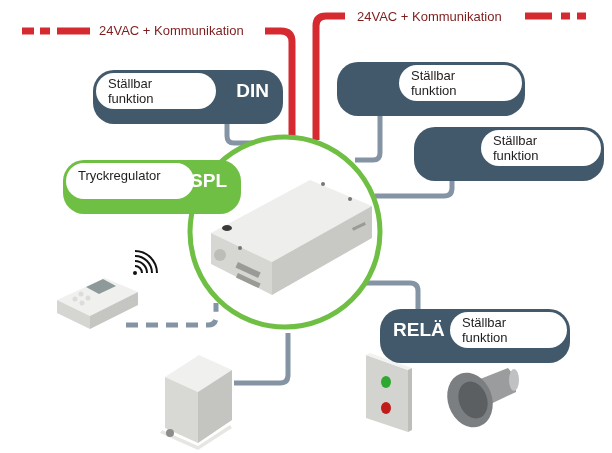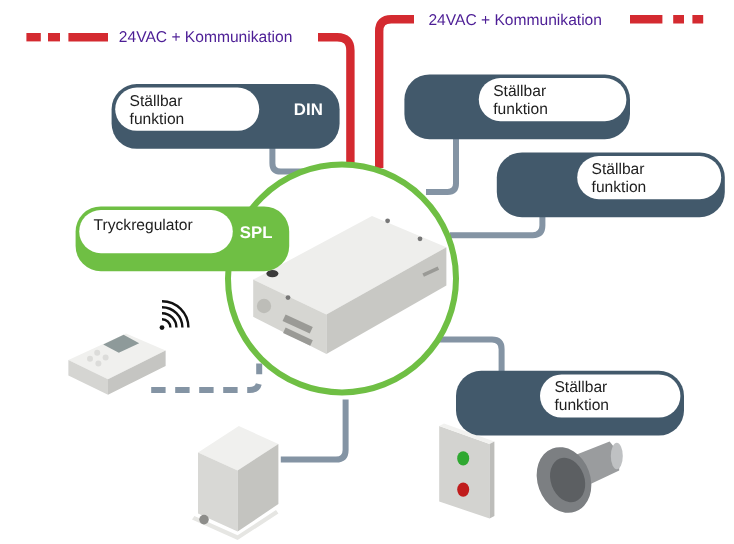--- a/index.html
+++ b/index.html
@@ -1,24 +1,24 @@
 <!DOCTYPE html>
 <html><head>
 <meta charset="utf-8">
 <style>
   html, body { margin: 0; padding: 0; background: #ffffff; }
   body { width: 612px; height: 453px; position: relative; overflow: hidden; font-family: "Liberation Sans", sans-serif; }
   #diagram { position: absolute; left: 0; top: 0; width: 612px; height: 453px; }
 
-  .label-text { position: absolute; font-size: 13px; color: #4c1d95; white-space: nowrap; }
+  .label-text { position: absolute; font-size: 13px; color: #7f1d1d; white-space: nowrap; }
 
   
   .pill { position: absolute; height: 54px; border-radius: 21px; background: #42596b; box-sizing: border-box; }
   .pill .inner { position: absolute; top: 3px; height: 36px; background: #fff; border-radius: 18px; box-sizing: border-box; padding: 3px 0 0 12px; font-size: 13px; line-height: 15px; color: #1e1e1e; }
-  .pill .code { position: absolute; top: 0; height: 42px; line-height: 42px; color: #fff; font-weight: bold; font-size: 14px; }
+  .pill .code { position: absolute; top: 0; height: 42px; line-height: 42px; color: #fff; font-weight: bold; font-size: 19px; }
 
   .pill.green { background: #6fbf44; }
 </style>
 </head>
 <body>
 
 <svg id="diagram" width="612" height="453" viewBox="0 0 612 453">
 
   <g fill="none" stroke="#d42a30" stroke-width="7">
     <line x1="22" y1="31" x2="34" y2="31"></line>
@@ -119,23 +119,24 @@
   </div>
 </div>
 
 <div class="pill" style="left:414px; top:127px; width:190px;">
   <div class="inner" style="left:67px; width:120px;">
     <div>Ställbar</div>
     <div>funktion</div>
   </div>
 </div>
 
-<div class="pill green" style="left:63px; top:172px; width:178px;">
+<div class="pill green" style="left:63px; top:160px; width:178px;">
   <div class="inner" style="left:3px; width:128px; padding-top:5px;">Tryckregulator</div>
   <div class="code" style="right:14px;text-align:center;">SPL</div>
 </div>
 
 <div class="pill" style="left:380px; top:309px; width:190px;">
+  <div class="code" style="left:13px;">RELÄ</div>
   <div class="inner" style="left:70px; width:117px;">
     <div>Ställbar</div>
     <div>funktion</div>
   </div>
 </div>
 
 </body></html>

